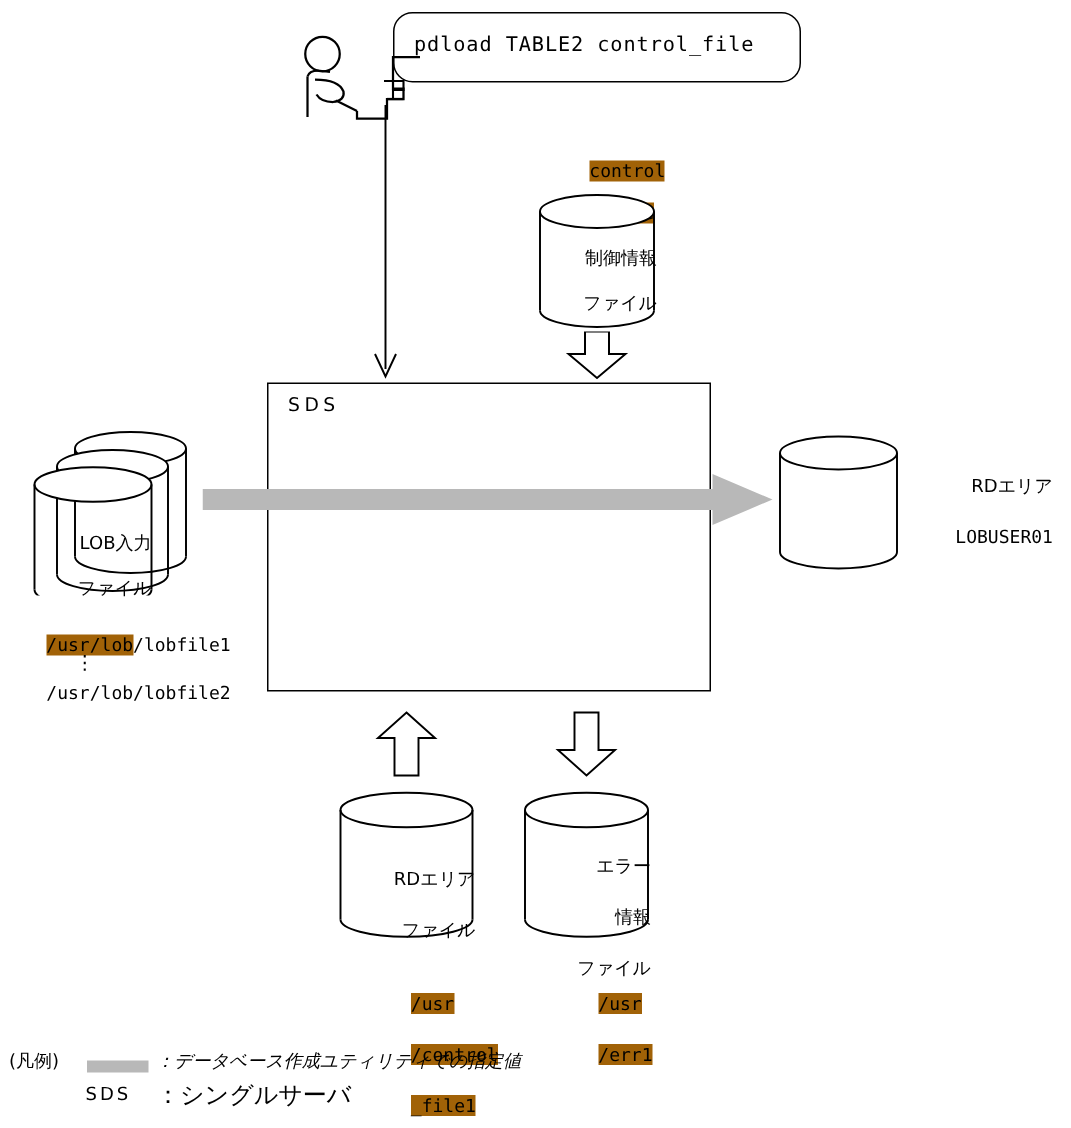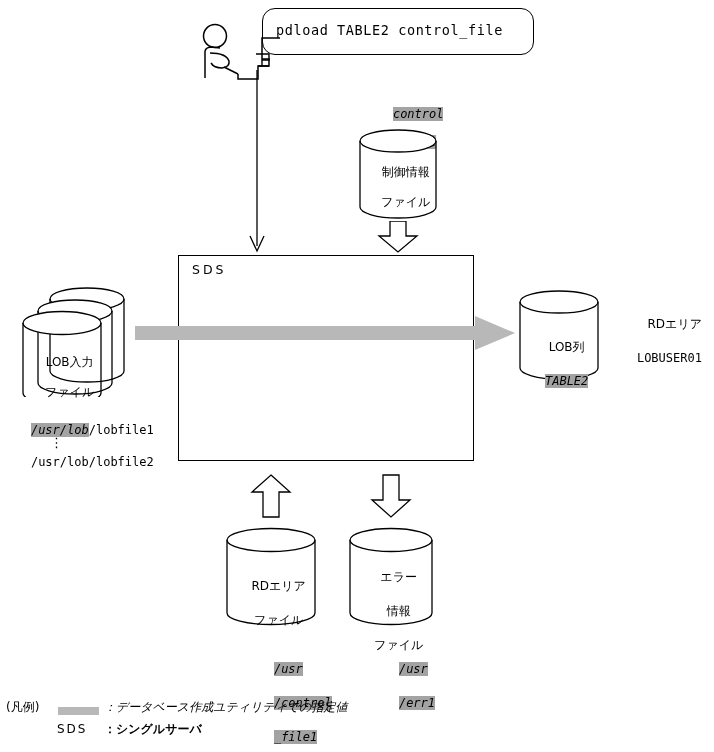--- a/index.html
+++ b/index.html
@@ -17,21 +17,21 @@
 
   
   .txt{
     font-family:"DejaVu Sans Mono","Liberation Mono",monospace;
     font-size:12px;line-height:14px;white-space:pre;color:#000;
   }
   .txt-jp{
     font-family:"DejaVu Sans","Liberation Sans",sans-serif;
     font-size:12px;line-height:15px;white-space:pre;color:#000;
   }
-  .hl{background:#a3a3a3;font-style:italic;}
+  .hl{background:#a16207;}
 
   
   .bubble{
     left:262px;top:8px;width:272px;height:47px;
     border:1.4px solid #000;border-radius:13px;background:#fff;
     box-sizing:border-box;
   }
   .bubble-text{
     left:276px;top:22px;
     font-family:"DejaVu Sans Mono","Liberation Mono",monospace;
@@ -60,24 +60,24 @@
   .fat-arrow{left:135px;top:314px;width:382px;height:38px;}
 
   
   .hollow{}
   .legend-swatch{
     left:58px;top:707px;width:41px;height:8px;background:#b8b8b8;
   }
   .legend-label{left:6px;top:700px;font-size:12px;}
   .legend-text1{left:104px;top:700px;font-size:12px;font-style:italic;}
   .legend-sds{left:57px;top:722px;font-size:12px;letter-spacing:2px;}
-  .legend-sds2{left:104px;top:722px;font-size:12px;font-weight:bold;}
+  .legend-sds2{left:104px;top:722px;font-size:16px;}
 
   .nowrap{white-space:nowrap;}
-  .center{text-align:center;}
+  .center{text-align:right;}
 </style>
 </head>
 <body>
 
 <div id="stage">
 
   <div class="abs bubble"></div>
   <svg class="abs bubble-tail" viewBox="0 0 22 16">
     <path d="M1 2 L14 2 L14 8 L7 8 L7 14" fill="none" stroke="#000" stroke-width="1.4"></path>
   </svg>
@@ -157,24 +157,20 @@
   <svg class="abs fat-arrow" viewBox="0 0 382 38">
     <path d="M0 12 L340 12 L340 2 L380 19 L340 36 L340 26 L0 26 Z" fill="#b8b8b8"></path>
   </svg>
 
   <svg class="abs cyl" style="left:518px;top:289px;" width="82" height="92" viewBox="0 0 82 92">
     <ellipse cx="41" cy="13" rx="39" ry="11" fill="#fff" stroke="#000" stroke-width="1.3"></ellipse>
     <path d="M2 13 L2 79" fill="none" stroke="#000" stroke-width="1.3"></path>
     <path d="M80 13 L80 79" fill="none" stroke="#000" stroke-width="1.3"></path>
     <path d="M2 79 A39 11 0 0 0 80 79" fill="none" stroke="#000" stroke-width="1.3"></path>
   </svg>
-  <div class="abs txt-jp center" style="left:518px;top:322px;width:82px;line-height:17px;">
-    <span>LOB列</span><br>
-    <span class="hl txt" style="font-size:12px;">TABLE2</span>
-  </div>
   <div class="abs txt" style="left:608px;top:299px;line-height:17px;text-align:right;">
     <span class="txt-jp">RDエリア</span><br>
     <span>LOBUSER01</span>
   </div>
 
   <svg class="abs hollow" style="left:250px;top:474px;" width="42" height="44" viewBox="0 0 42 44">
     <path d="M21 1 L40 18 L29 18 L29 43 L13 43 L13 18 L2 18 Z" fill="#fff" stroke="#000" stroke-width="1.3" stroke-linejoin="miter"></path>
   </svg>
 
   <svg class="abs hollow" style="left:370px;top:474px;" width="42" height="44" viewBox="0 0 42 44">

